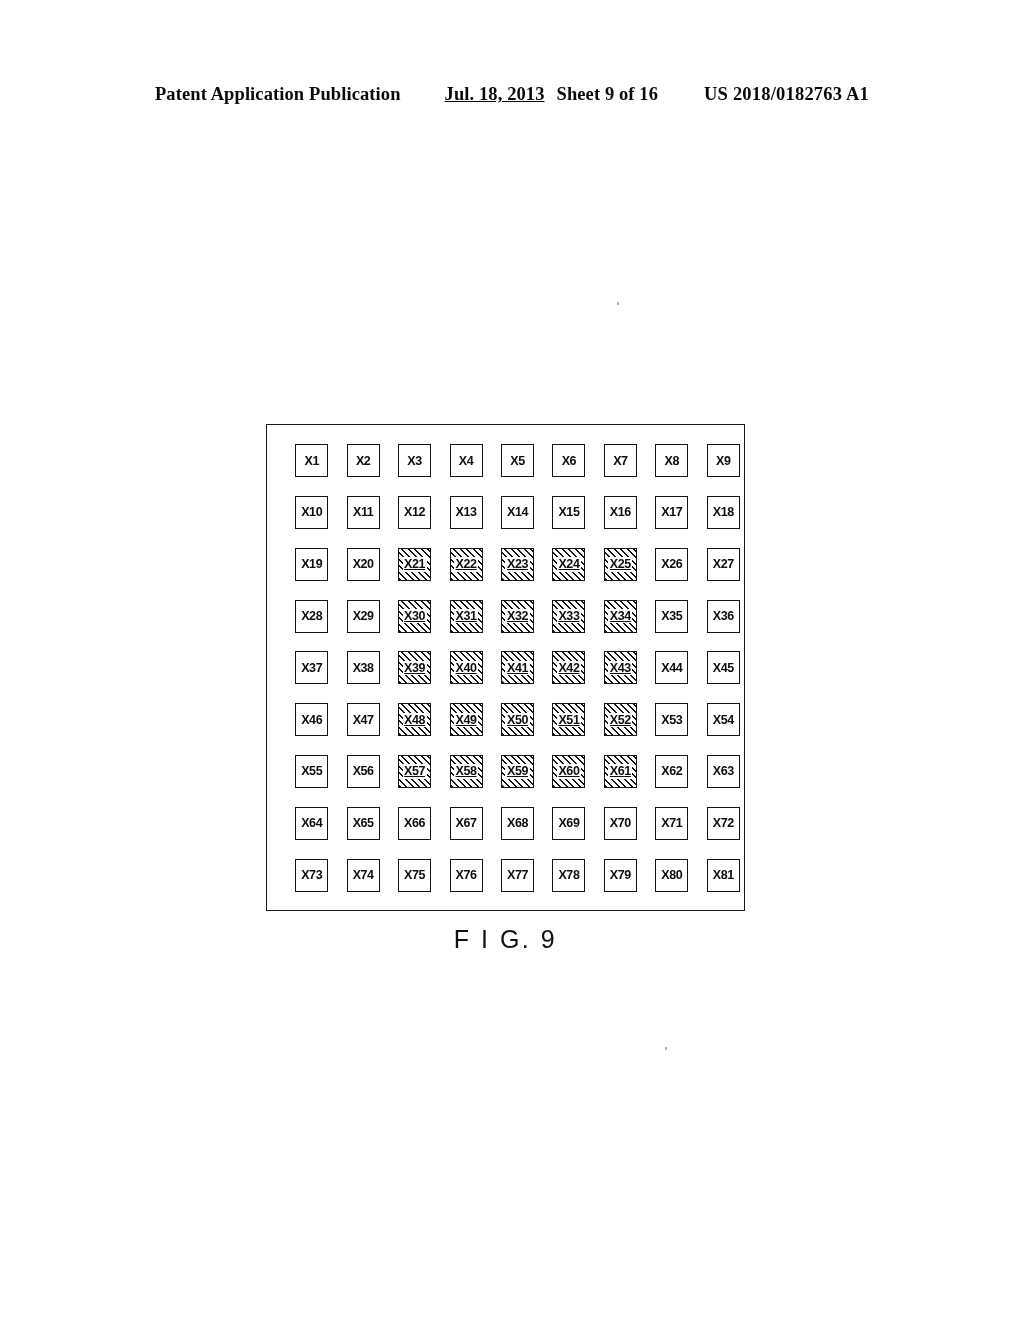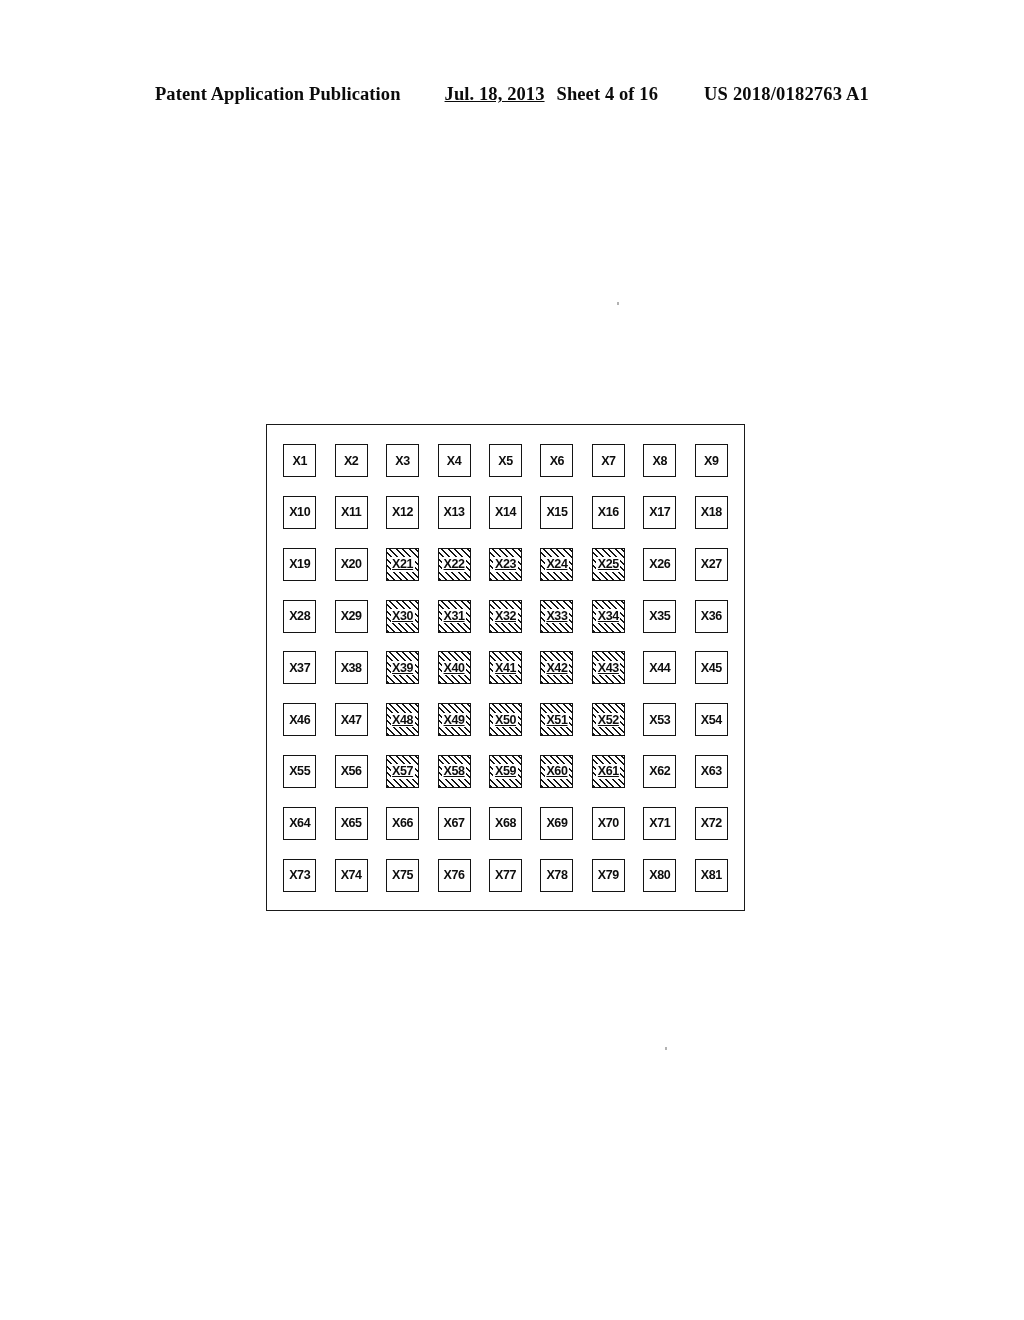--- a/index.html
+++ b/index.html
@@ -55,21 +55,21 @@
     position: absolute;
     inset: 0;
     border: 1.6px solid #1a1a1a;
     box-sizing: border-box;
     background: #ffffff;
   }
 
   
   .cell-grid {
     position: absolute;
-    left: 8px;
+    left: 20px;
     top: 11px;
     width: 463px;
     height: 466px;
     display: grid;
     grid-template-columns: repeat(9, 1fr);
     grid-template-rows: repeat(9, 1fr);
   }
   .cell-slot {
     position: relative;
     display: flex;
@@ -142,21 +142,21 @@
   .artifact.a2 { left: 665px; top: 1047px; }
 </style>
 </head>
 <body>
 
 <div class="sheet">
 
   <div class="page-header">
     <span class="hdr-pub">Patent Application Publication</span>
     <span class="hdr-date">Jul. 18, 2013</span>
-    <span class="hdr-sheet">Sheet 4 of 16</span>
+    <span class="hdr-sheet">Sheet 9 of 16</span>
     <span class="hdr-patno">US 2018/0182763 A1</span>
   </div>
 
   <div class="figure-wrap">
     <div class="figure-border"></div>
     <div class="cell-grid">
         <div class="cell-slot">
           <div class="cell">
             <span class="cell-label">X1</span>
           </div>
@@ -557,17 +557,18 @@
           </div>
         </div>
         <div class="cell-slot">
           <div class="cell">
             <span class="cell-label">X81</span>
           </div>
         </div>
       </div>
   </div>
 
+  <div class="fig-caption">F I G. 9</div>
 
   <div class="artifact a1"></div>
   <div class="artifact a2"></div>
 
 </div>
 
 </body></html>

